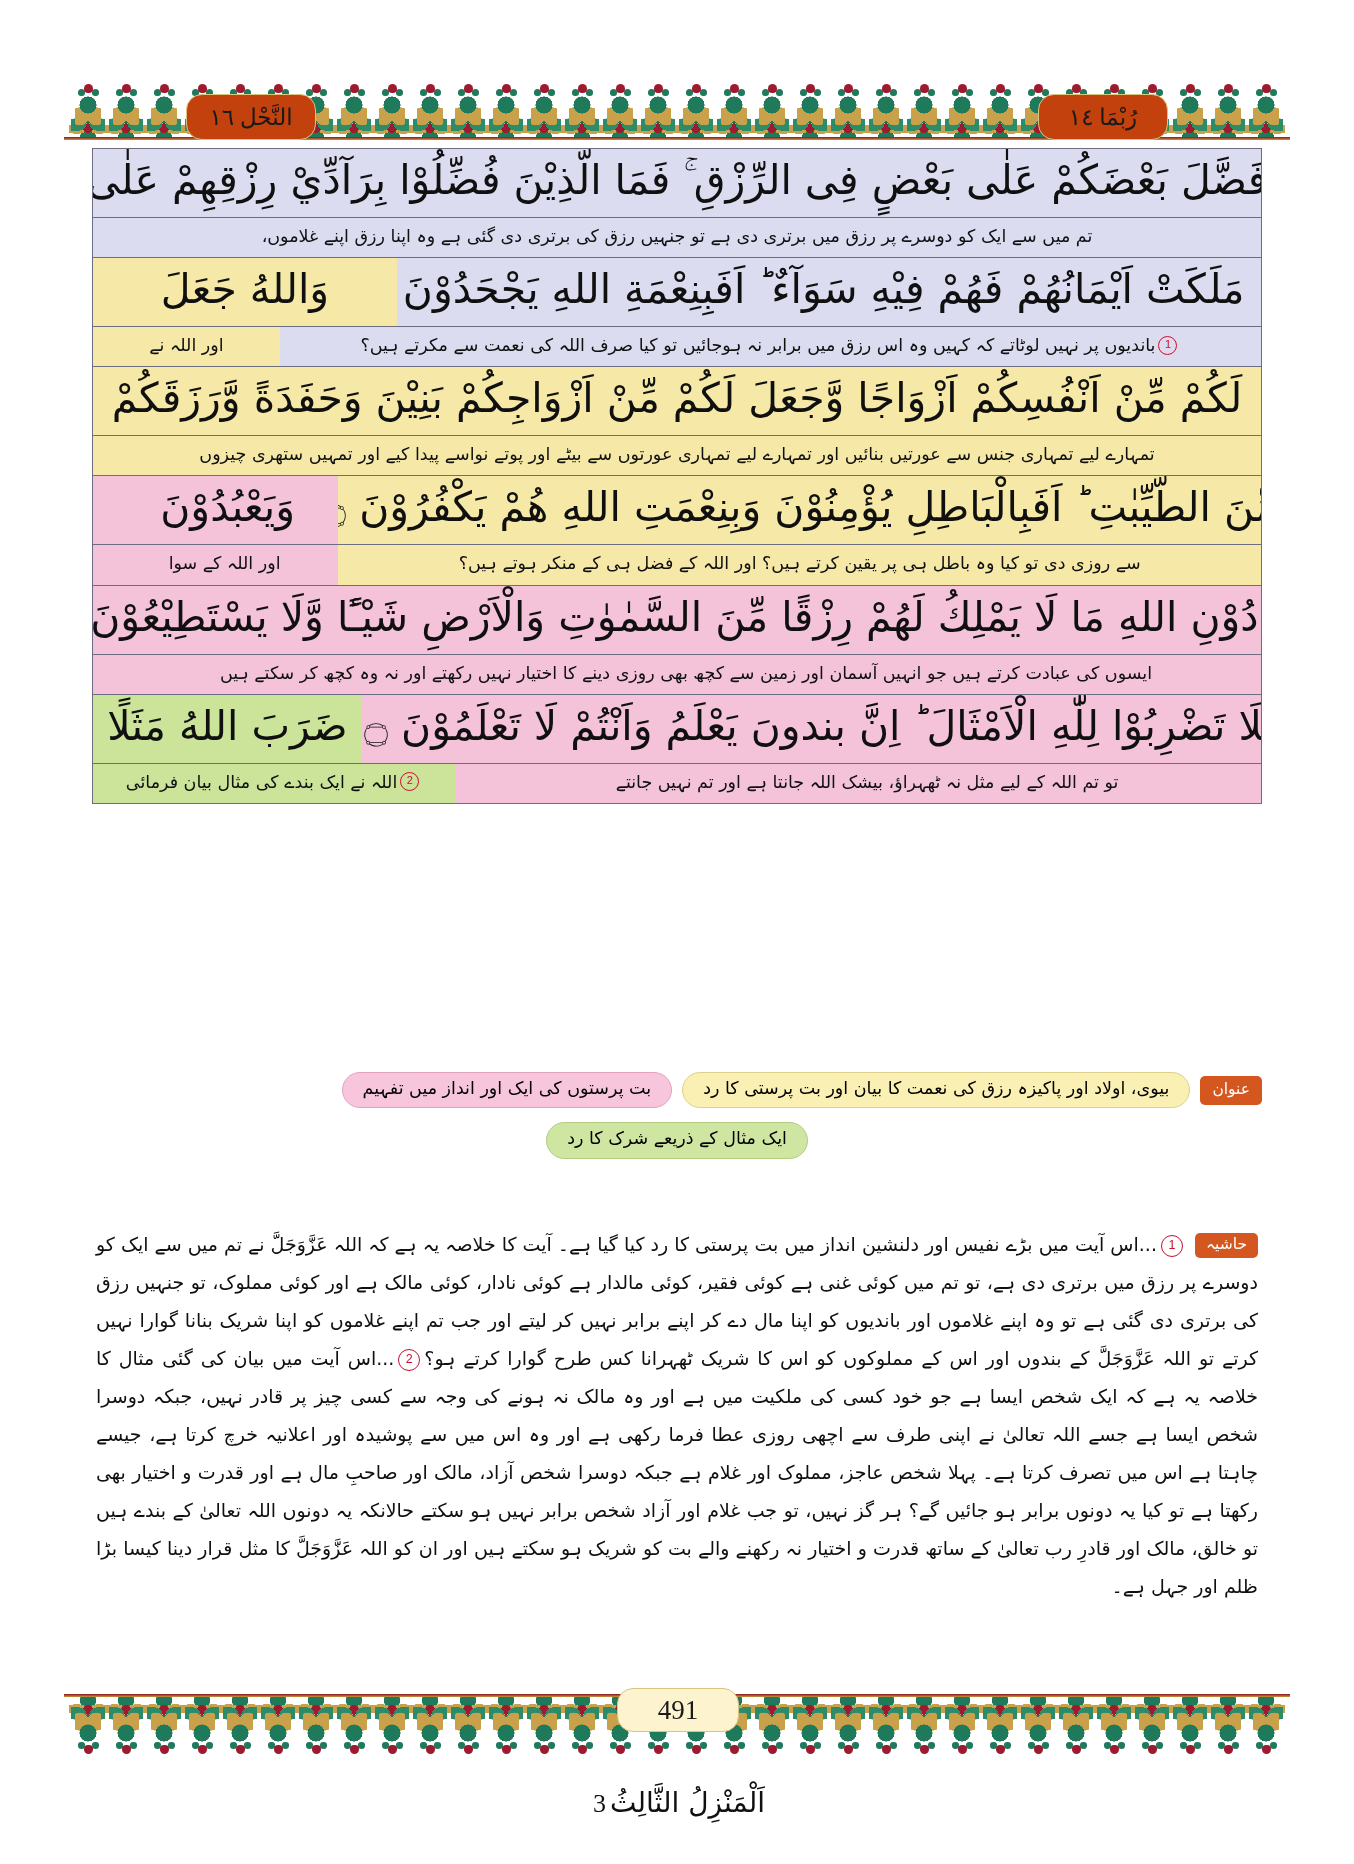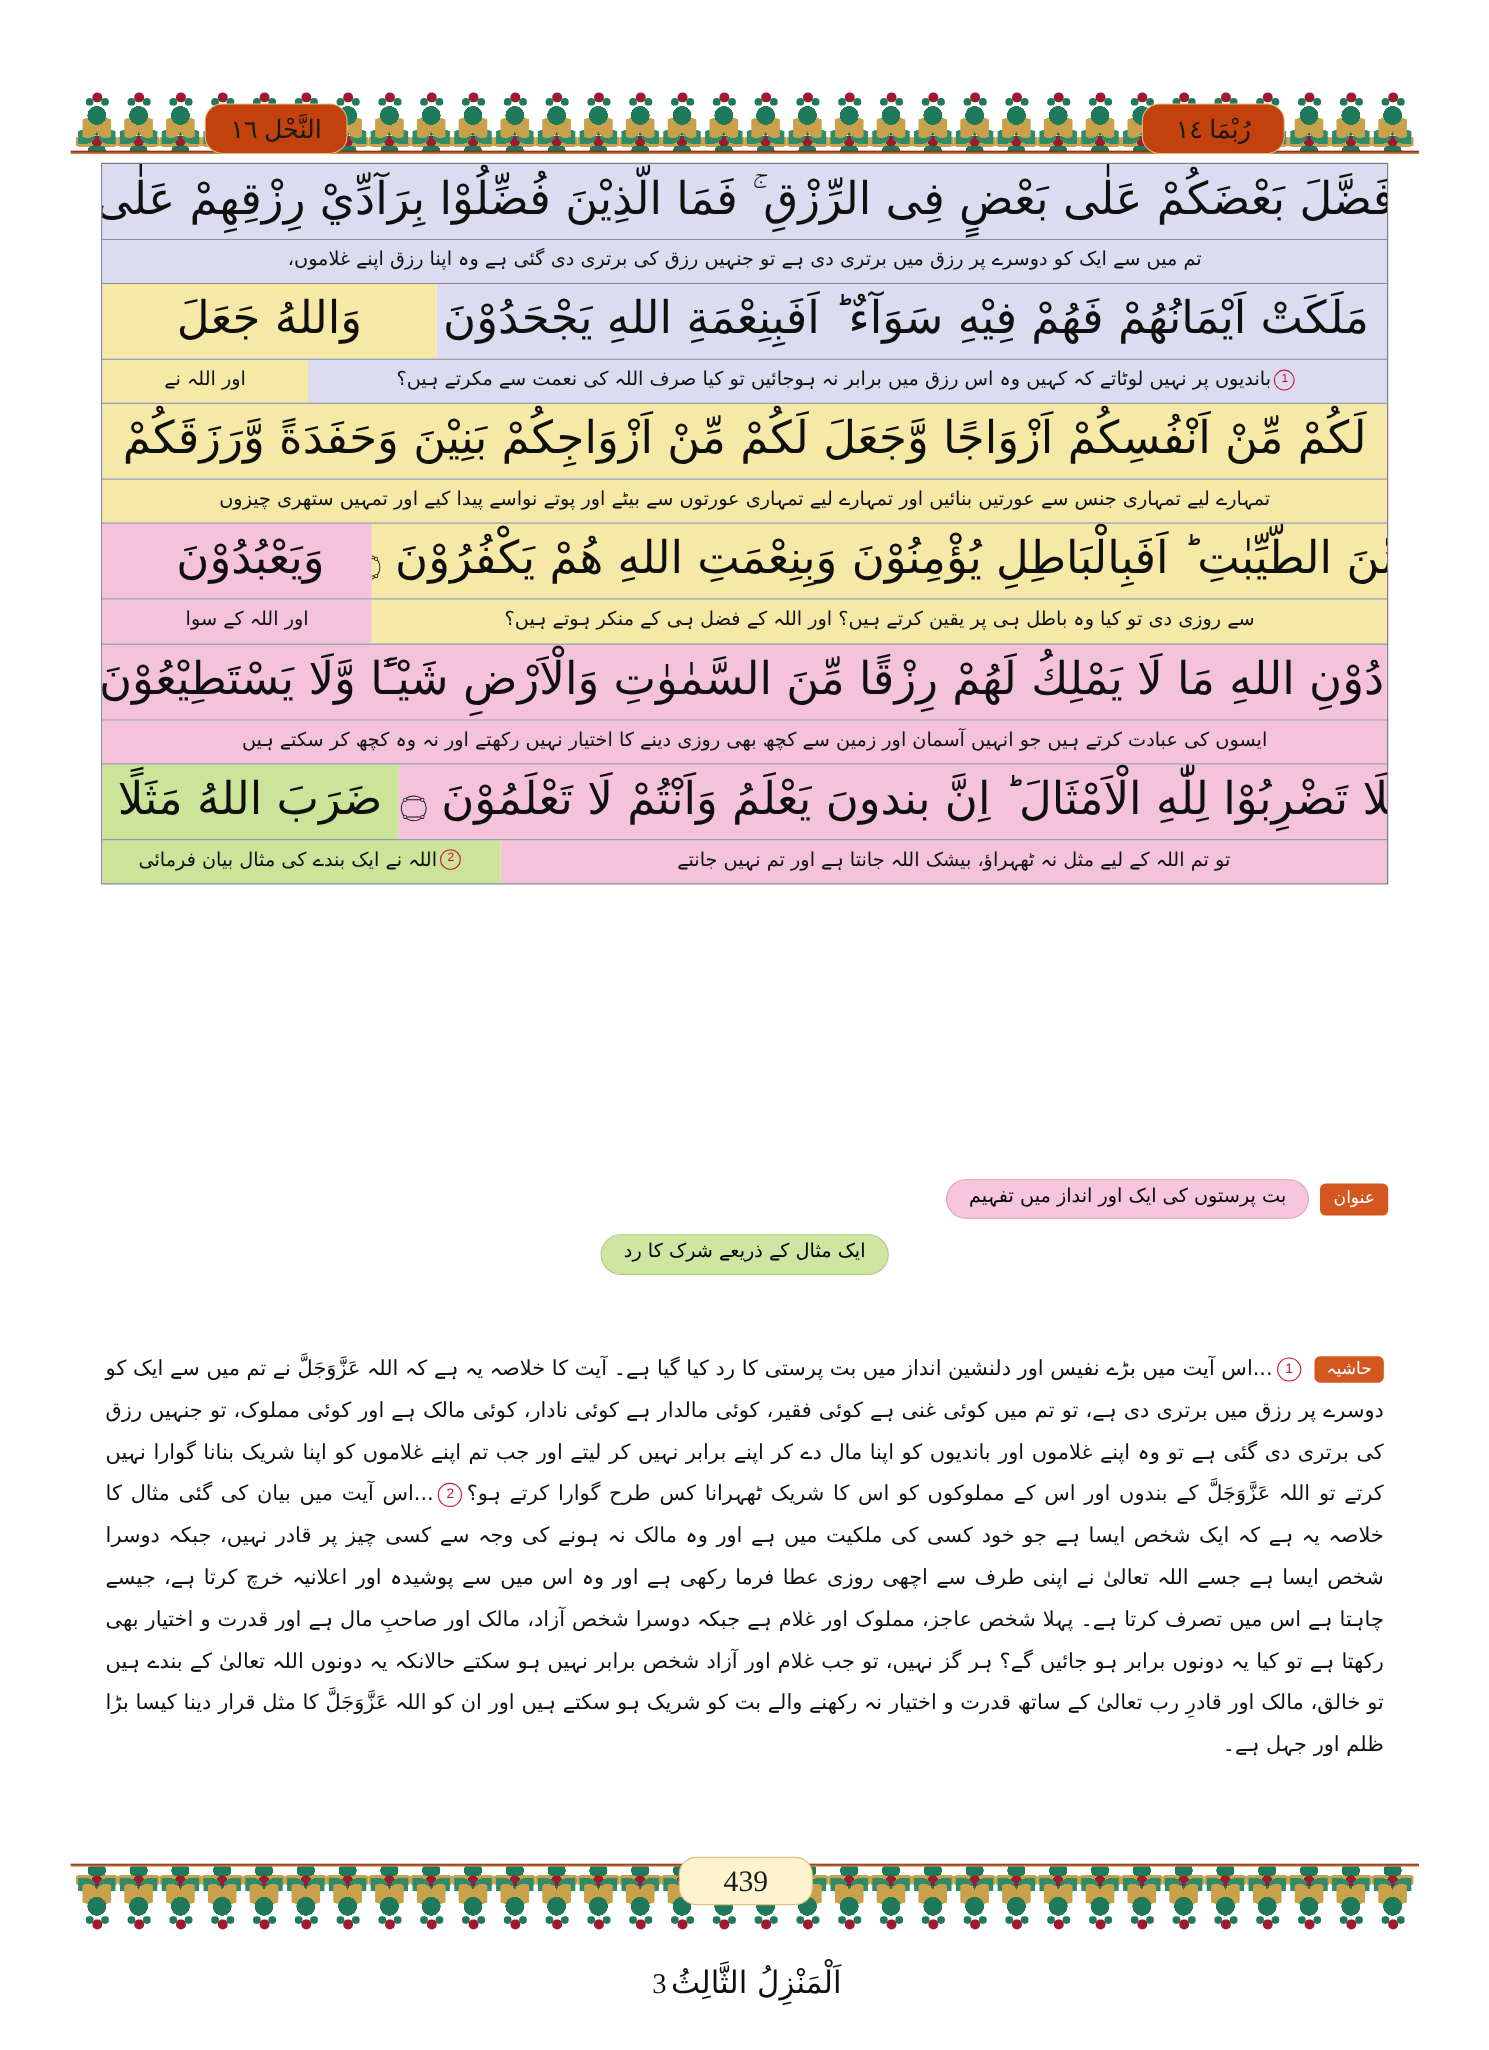--- a/index.html
+++ b/index.html
@@ -610,20 +610,21 @@
         <div class="urdu-seg bg-grn" style="width: 31%;">
           <span class="fn-marker ring">2</span>
           <span>اللہ نے ایک بندے کی مثال بیان فرمائی</span>
         </div>
       </div>
     </div>
 
   <div class="topics">
     <div class="topic-line" id="topic-line-1">
         <span class="pill tag">عنوان</span>
+        <span class="pill yellow">بیوی، اولاد اور پاکیزہ رزق کی نعمت کا بیان اور بت پرستی کا رد</span>
         <span class="pill pink">بت پرستوں کی ایک اور انداز میں تفہیم</span>
       </div>
     <div class="topic-line centered" id="topic-line-2">
         <span class="pill green">ایک مثال کے ذریعے شرک کا رد</span>
       </div>
   </div>
 
   <div class="hashiya">
     <span class="tag">حاشیہ</span><span class="num">1</span><span>...اس آیت میں بڑے نفیس اور دلنشین انداز میں بت پرستی کا رد کیا گیا ہے۔ آیت کا خلاصہ یہ ہے کہ اللہ عَزَّوَجَلَّ نے تم میں سے ایک کو دوسرے پر رزق میں برتری دی ہے، تو تم میں کوئی غنی ہے کوئی فقیر، کوئی مالدار ہے کوئی نادار، کوئی مالک ہے اور کوئی مملوک، تو جنہیں رزق کی برتری دی گئی ہے تو وہ اپنے غلاموں اور باندیوں کو اپنا مال دے کر اپنے برابر نہیں کر لیتے اور جب تم اپنے غلاموں کو اپنا شریک بنانا گوارا نہیں کرتے تو اللہ عَزَّوَجَلَّ کے بندوں اور اس کے مملوکوں کو اس کا شریک ٹھہرانا کس طرح گوارا کرتے ہو؟</span><span class="num">2</span><span>...اس آیت میں بیان کی گئی مثال کا خلاصہ یہ ہے کہ ایک شخص ایسا ہے جو خود کسی کی ملکیت میں ہے اور وہ مالک نہ ہونے کی وجہ سے کسی چیز پر قادر نہیں، جبکہ دوسرا شخص ایسا ہے جسے اللہ تعالیٰ نے اپنی طرف سے اچھی روزی عطا فرما رکھی ہے اور وہ اس میں سے پوشیدہ اور اعلانیہ خرچ کرتا ہے، جیسے چاہتا ہے اس میں تصرف کرتا ہے۔ پہلا شخص عاجز، مملوک اور غلام ہے جبکہ دوسرا شخص آزاد، مالک اور صاحبِ مال ہے اور قدرت و اختیار بھی رکھتا ہے تو کیا یہ دونوں برابر ہو جائیں گے؟ ہر گز نہیں، تو جب غلام اور آزاد شخص برابر نہیں ہو سکتے حالانکہ یہ دونوں اللہ تعالیٰ کے بندے ہیں تو خالق، مالک اور قادرِ رب تعالیٰ کے ساتھ قدرت و اختیار نہ رکھنے والے بت کو شریک ہو سکتے ہیں اور ان کو اللہ عَزَّوَجَلَّ کا مثل قرار دینا کیسا بڑا ظلم اور جہل ہے۔</span>
   </div>
@@ -819,19 +820,19 @@
         <div class="orn-unit">
           <span class="leaf-c"></span>
           <span class="leaf-b"></span>
           <span class="leaf-a"></span>
           <span class="dot-top"></span>
         </div>
       </div>
     <div class="orn-baseline"></div>
   </div>
 
-  <div id="page-number-badge">439</div>
+  <div id="page-number-badge">491</div>
 
   <div id="manzil-line">
     <span>اَلْمَنْزِلُ الثَّالِثُ</span><span class="mz-num">3</span>
   </div>
 
 </div>
 
 </body></html>

